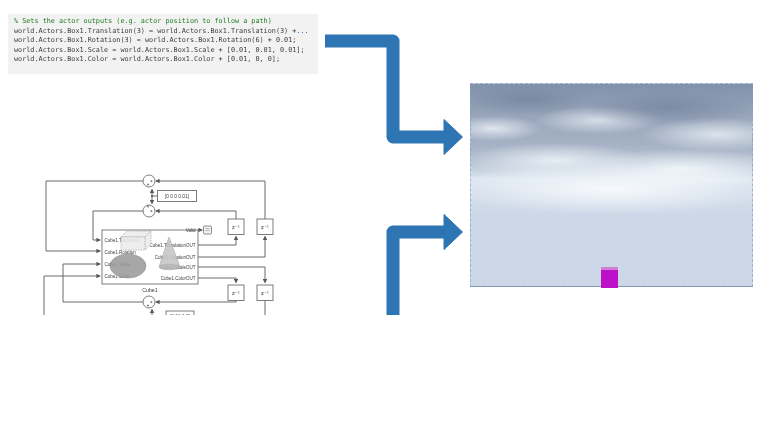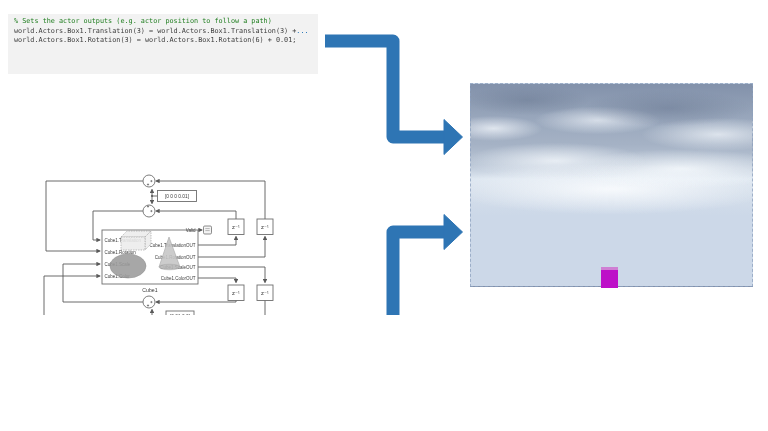--- a/index.html
+++ b/index.html
@@ -42,20 +42,22 @@
 </style>
 </head>
 <body>
 
 <div id="page">
 
   <div class="code-panel" id="code-panel">
       <div class="code-line"><span class="tok-comment">% Sets the actor outputs (e.g. actor position to follow a path)</span></div>
       <div class="code-line"><span class="tok-code">world.Actors.Box1.Translation(3) = world.Actors.Box1.Translation(3) +</span><span class="tok-cont">...</span></div>
       <div class="code-line"><span class="tok-code">world.Actors.Box1.Rotation(3) = world.Actors.Box1.Rotation(6) + 0.01;</span></div>
+      <div class="code-line"><span class="tok-code">world.Actors.Box1.Scale = world.Actors.Box1.Scale + [0.01, 0.01, 0.01];</span></div>
+      <div class="code-line"><span class="tok-code">world.Actors.Box1.Color = world.Actors.Box1.Color + [0.01, 0, 0];</span></div>
     </div>
 
   <div class="scene">
     <div class="actor-box"></div>
   </div>
 
   <svg id="diagram" viewBox="0 0 768 431">
     <defs>
       <marker id="arr" orient="auto" markerWidth="5" markerHeight="5" refX="4" refY="2.5">
         <path d="M0,0 L5,2.5 L0,5 Z" style="fill:var(--wire)"></path>

